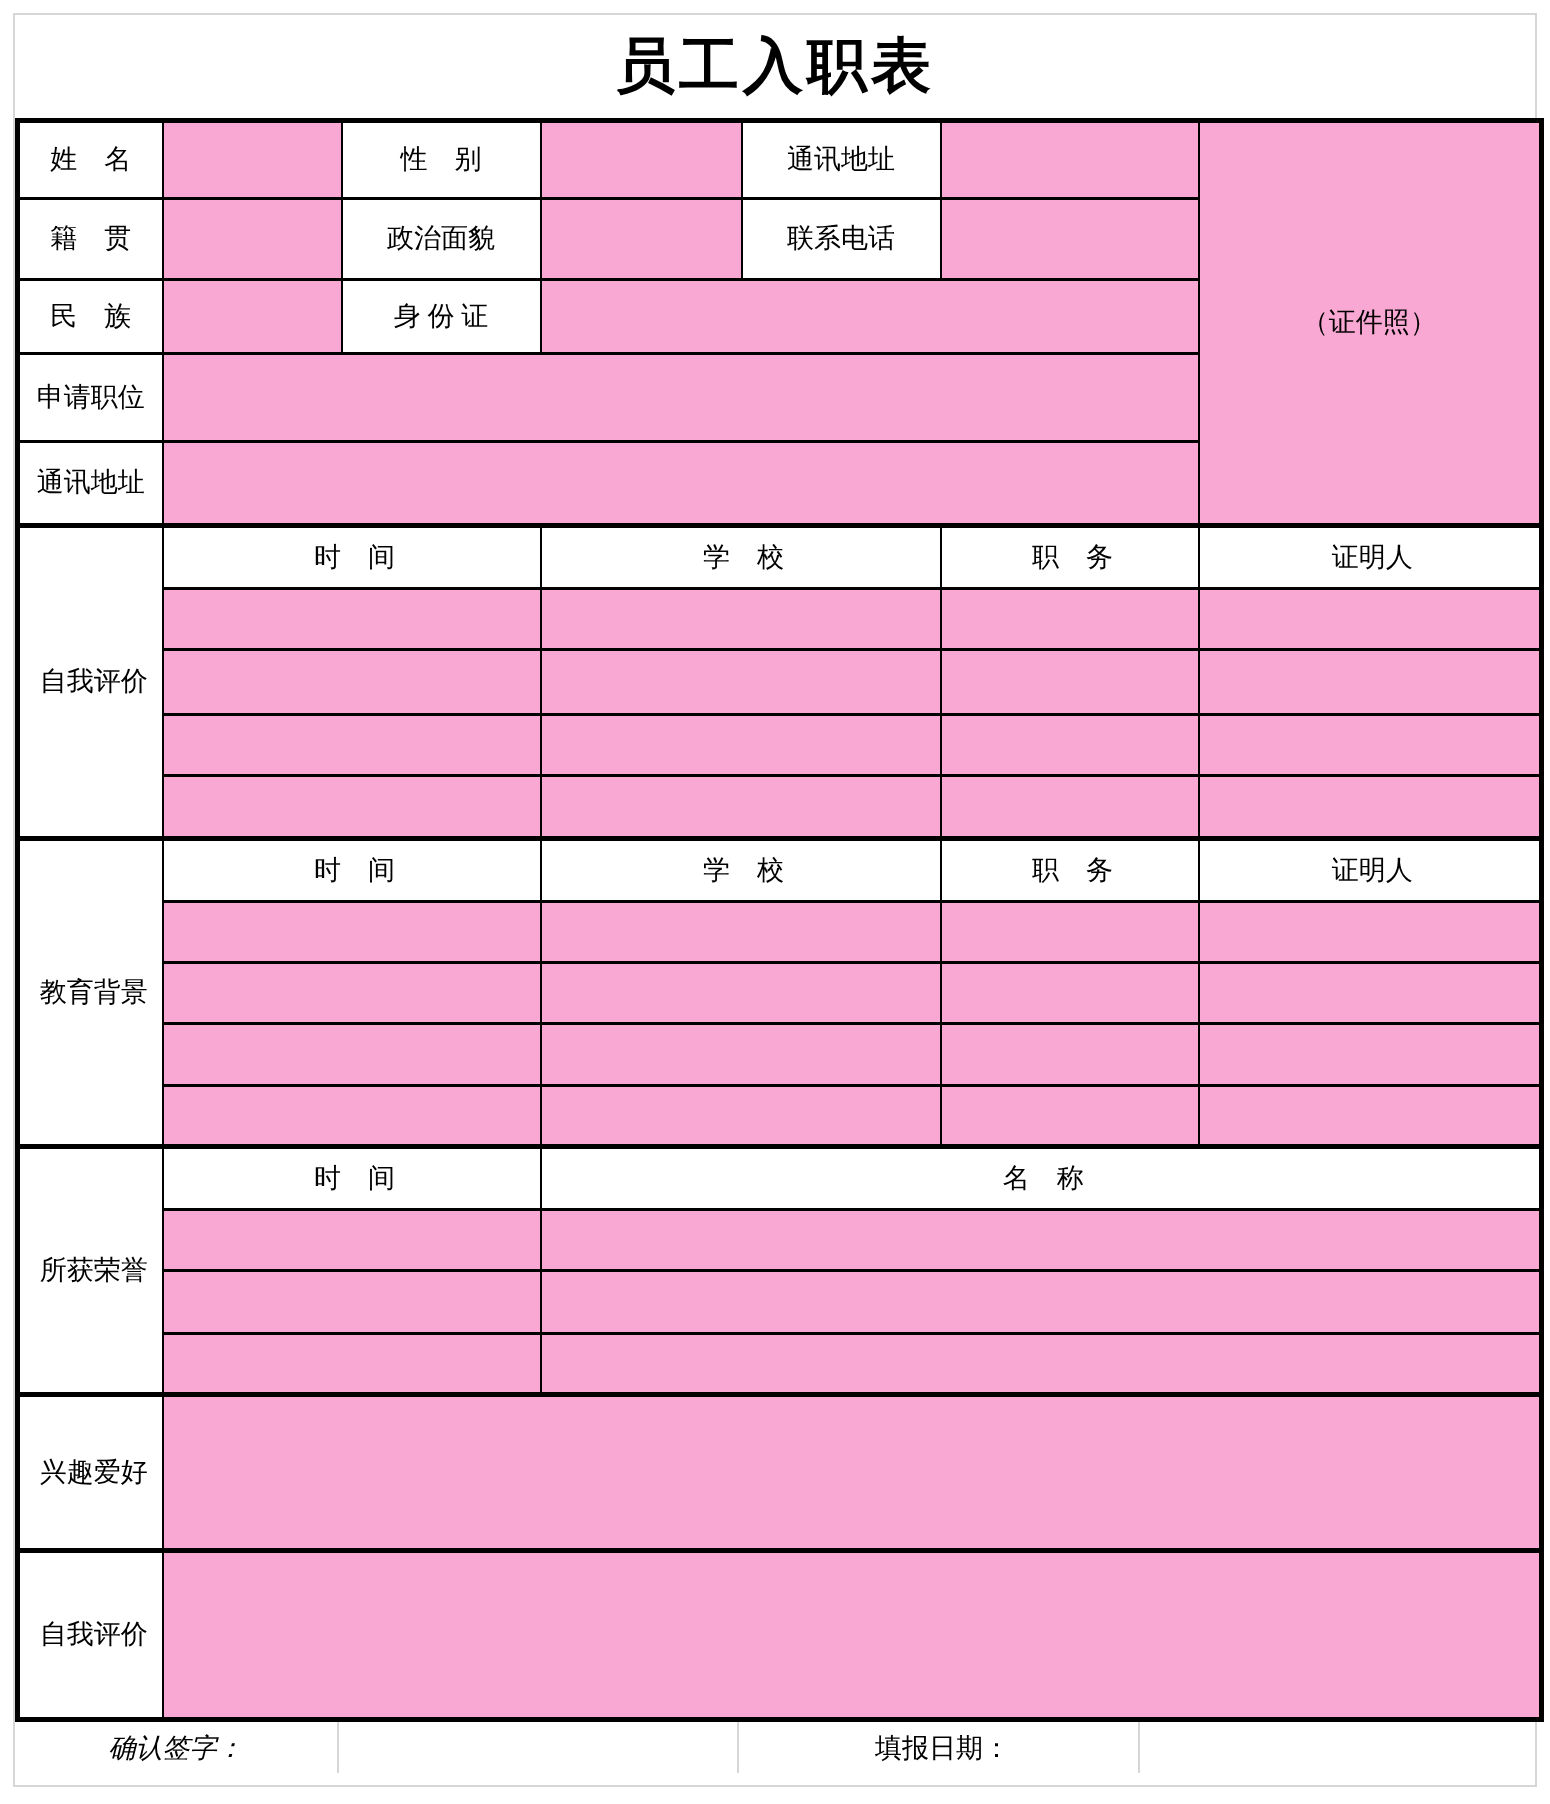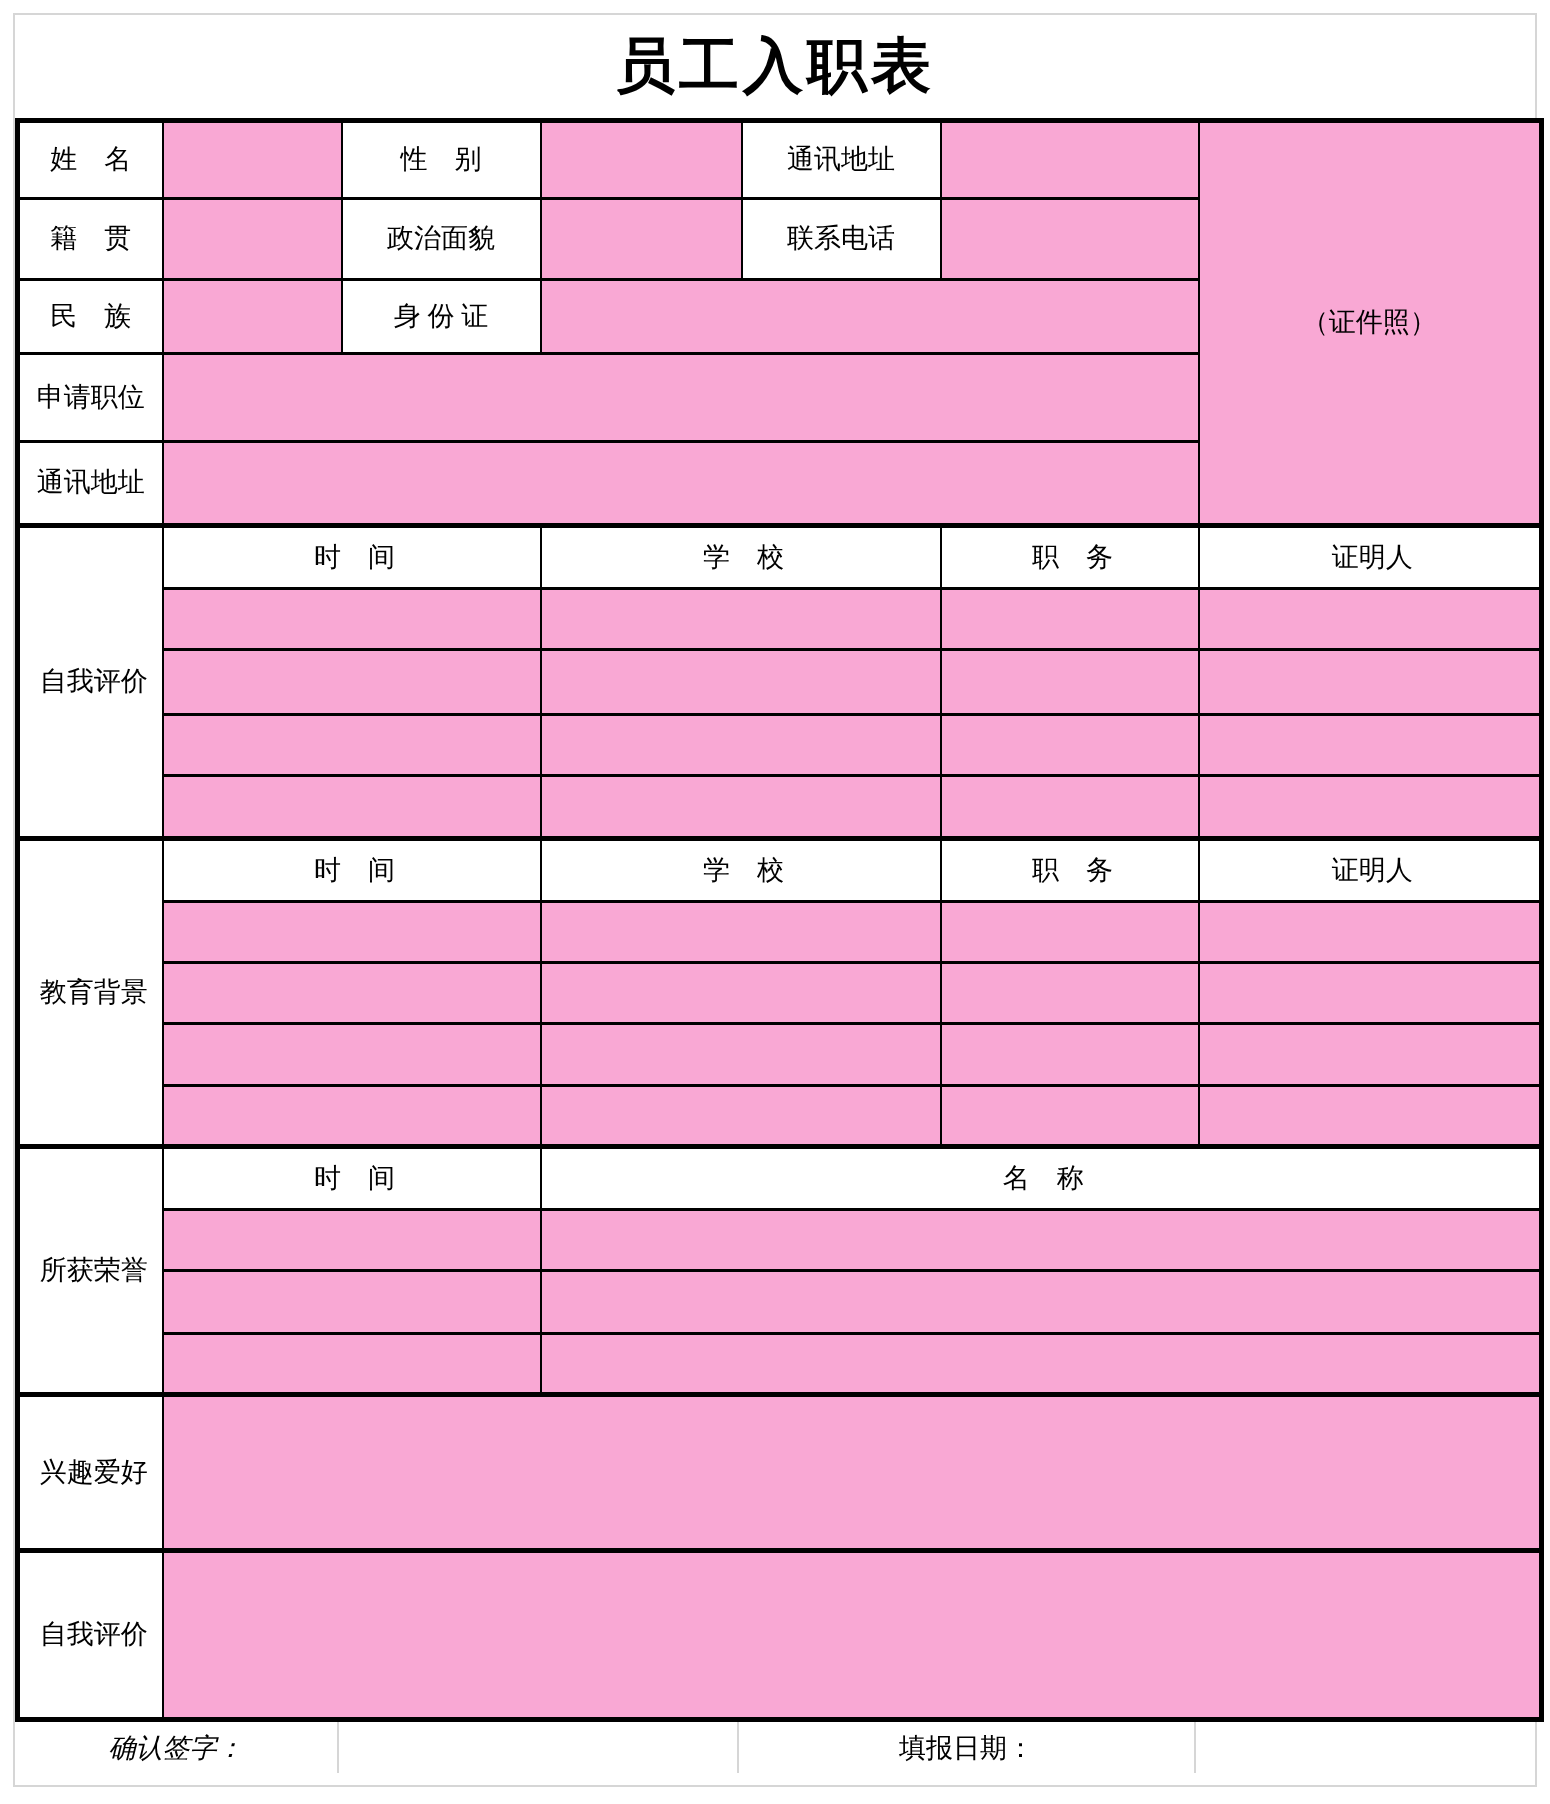--- a/index.html
+++ b/index.html
@@ -70,21 +70,21 @@
     display: flex;
     align-items: center;
     justify-content: center;
     font-size: 27px;
     border-right: 2px solid #d6d6d6;
     white-space: nowrap;
   }
   .footer-cell.last { border-right: none; }
   .fc1 { width: 324px; font-style: italic; }
   .fc2 { width: 400px; }
-  .fc3 { width: 457px; }
+  .fc3 { width: 393px; margin-left: 8px; }
   .fc4 { flex: 1; }
 </style>
 </head>
 <body>
 
 <div class="sheet">
 
   <div class="title-block">
     <div class="title-text">员工入职表</div>
   </div>

